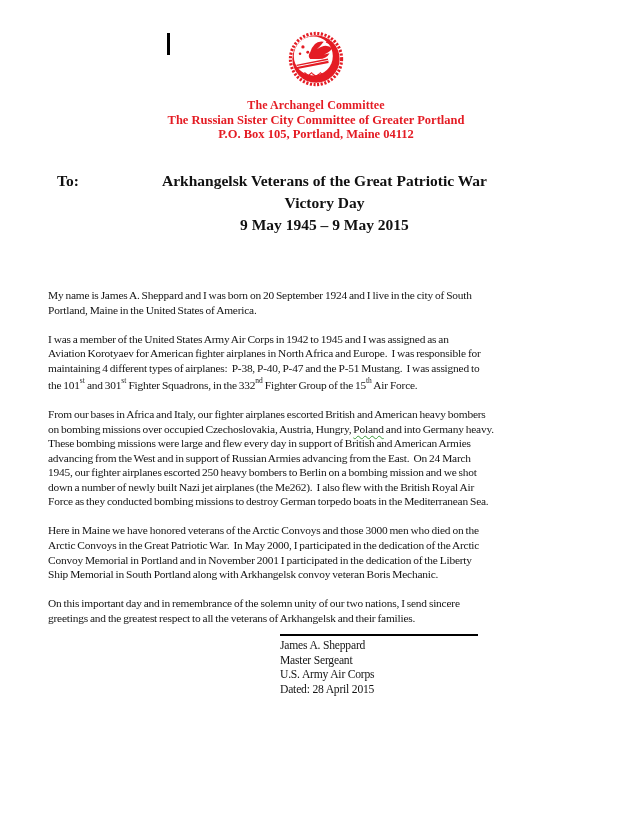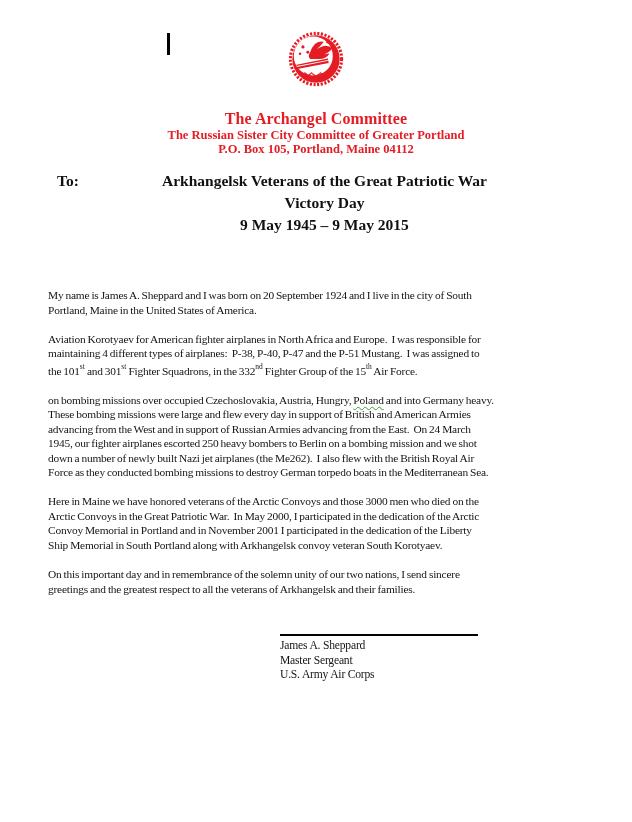--- a/index.html
+++ b/index.html
@@ -12,21 +12,21 @@
     overflow:hidden;
   }
   .text-cursor{
     position:absolute;left:167px;top:33px;width:3px;height:22px;background:#000;
   }
   .letterhead{
     position:absolute;top:29px;left:0;right:0;text-align:center;
   }
   .seal{display:block;margin:0 auto;width:58px;height:62px;}
   .letterhead-title{
-    font-size:16px;font-weight:bold;margin-top:19px;letter-spacing:0.1px;
+    font-size:12px;font-weight:bold;margin-top:7px;letter-spacing:0.1px;
   }
   .letterhead-sub{
     font-size:12.5px;font-weight:bold;line-height:14px;
   }
   .recipient{
     position:absolute;top:170px;left:57px;width:535px;
     text-align:center;font-weight:bold;font-size:15.5px;line-height:21.8px;
     color:#111;
   }
   .recipient-label{
@@ -99,44 +99,47 @@
     <div>Victory Day</div>
     <div>9 May 1945 – 9 May 2015</div>
   </div>
 
   <div class="body-text" id="body-container">
       <div class="para">
         <div class="line"><span>My name is James A. Sheppard and I was born on 20 September 1924 and I live in the city of South</span></div>
         <div class="line"><span>Portland, Maine in the United States of America.</span></div>
       </div>
       <div class="para">
+        <div class="line"><span>I was a member of the United States Army Air Corps in 1942 to 1945 and I was assigned as an</span></div>
         <div class="line"><span>Aviation Korotyaev for American fighter airplanes in North Africa and Europe.  I was responsible for</span></div>
         <div class="line"><span>maintaining 4 different types of airplanes:  P-38, P-40, P-47 and the P-51 Mustang.  I was assigned to</span></div>
         <div class="line"><span>the 101</span><sup>st</sup><span> and 301</span><sup>st</sup><span> Fighter Squadrons, in the 332</span><sup>nd</sup><span> Fighter Group of the 15</span><sup>th</sup><span> Air Force.</span></div>
       </div>
       <div class="para">
+        <div class="line"><span>From our bases in Africa and Italy, our fighter airplanes escorted British and American heavy bombers</span></div>
         <div class="line"><span>on bombing missions over occupied Czechoslovakia, Austria, Hungry, </span><span class="squiggle">Poland</span><span> and into Germany heavy.</span></div>
         <div class="line"><span>These bombing missions were large and flew every day in support of British and American Armies</span></div>
         <div class="line"><span>advancing from the West and in support of Russian Armies advancing from the East.  On 24 March</span></div>
         <div class="line"><span>1945, our fighter airplanes escorted 250 heavy bombers to Berlin on a bombing mission and we shot</span></div>
         <div class="line"><span>down a number of newly built Nazi jet airplanes (the Me262).  I also flew with the British Royal Air</span></div>
         <div class="line"><span>Force as they conducted bombing missions to destroy German torpedo boats in the Mediterranean Sea.</span></div>
       </div>
       <div class="para">
         <div class="line"><span>Here in Maine we have honored veterans of the Arctic Convoys and those 3000 men who died on the</span></div>
         <div class="line"><span>Arctic Convoys in the Great Patriotic War.  In May 2000, I participated in the dedication of the Arctic</span></div>
         <div class="line"><span>Convoy Memorial in Portland and in November 2001 I participated in the dedication of the Liberty</span></div>
-        <div class="line"><span>Ship Memorial in South Portland along with Arkhangelsk convoy veteran South Korotyaev.</span></div>
+        <div class="line"><span>Ship Memorial in South Portland along with Arkhangelsk convoy veteran Boris Mechanic.</span></div>
       </div>
       <div class="para">
         <div class="line"><span>On this important day and in remembrance of the solemn unity of our two nations, I send sincere</span></div>
         <div class="line"><span>greetings and the greatest respect to all the veterans of Arkhangelsk and their families.</span></div>
       </div>
     </div>
 
   <div class="signature">
     <div class="sig-rule"></div>
     <div>James A. Sheppard</div>
     <div>Master Sergeant</div>
     <div>U.S. Army Air Corps</div>
+    <div>Dated:  28 April 2015</div>
   </div>
 
 </div>
 
 </body></html>

